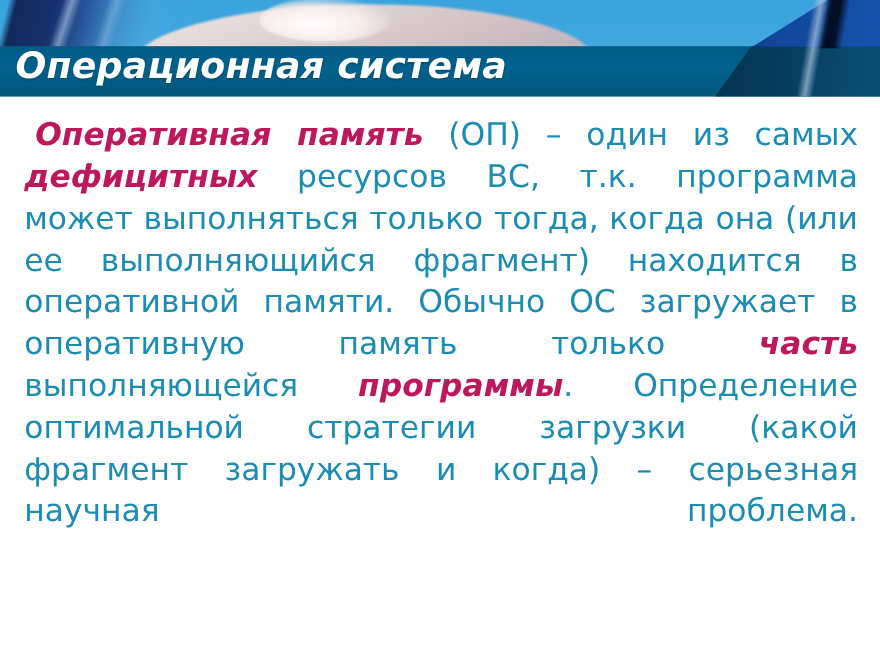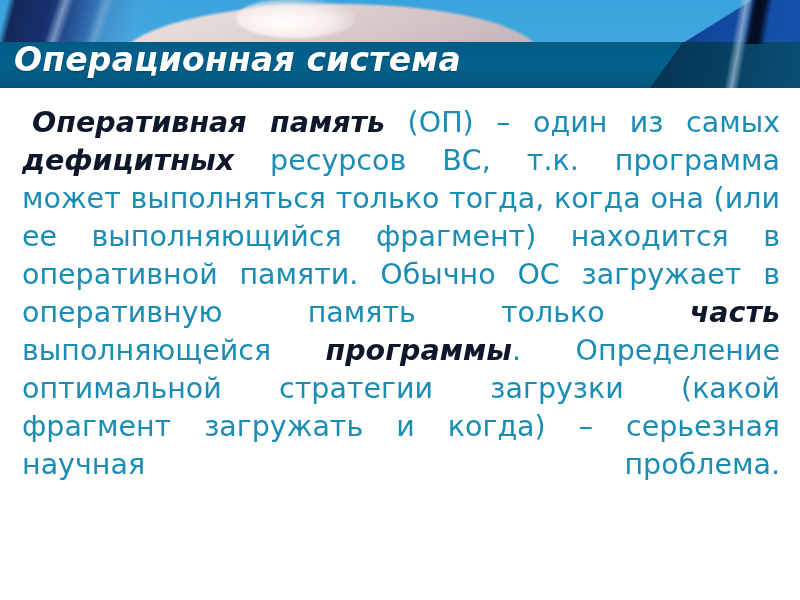--- a/index.html
+++ b/index.html
@@ -196,21 +196,21 @@
     text-indent: 10px;
     font-family: "DejaVu Sans", sans-serif;
     font-size: 28.5px;
     line-height: 38px;
     color: #1b8cb4;
     word-spacing: 0.5px;
   }
   .body-paragraph .em {
     font-weight: bold;
     font-style: italic;
-    color: #0f172a;
+    color: #be185d;
   }
   
   .body-paragraph::after {
     content: "";
     display: inline-block;
     width: 100%;
   }
 </style>
 </head>
 <body>

